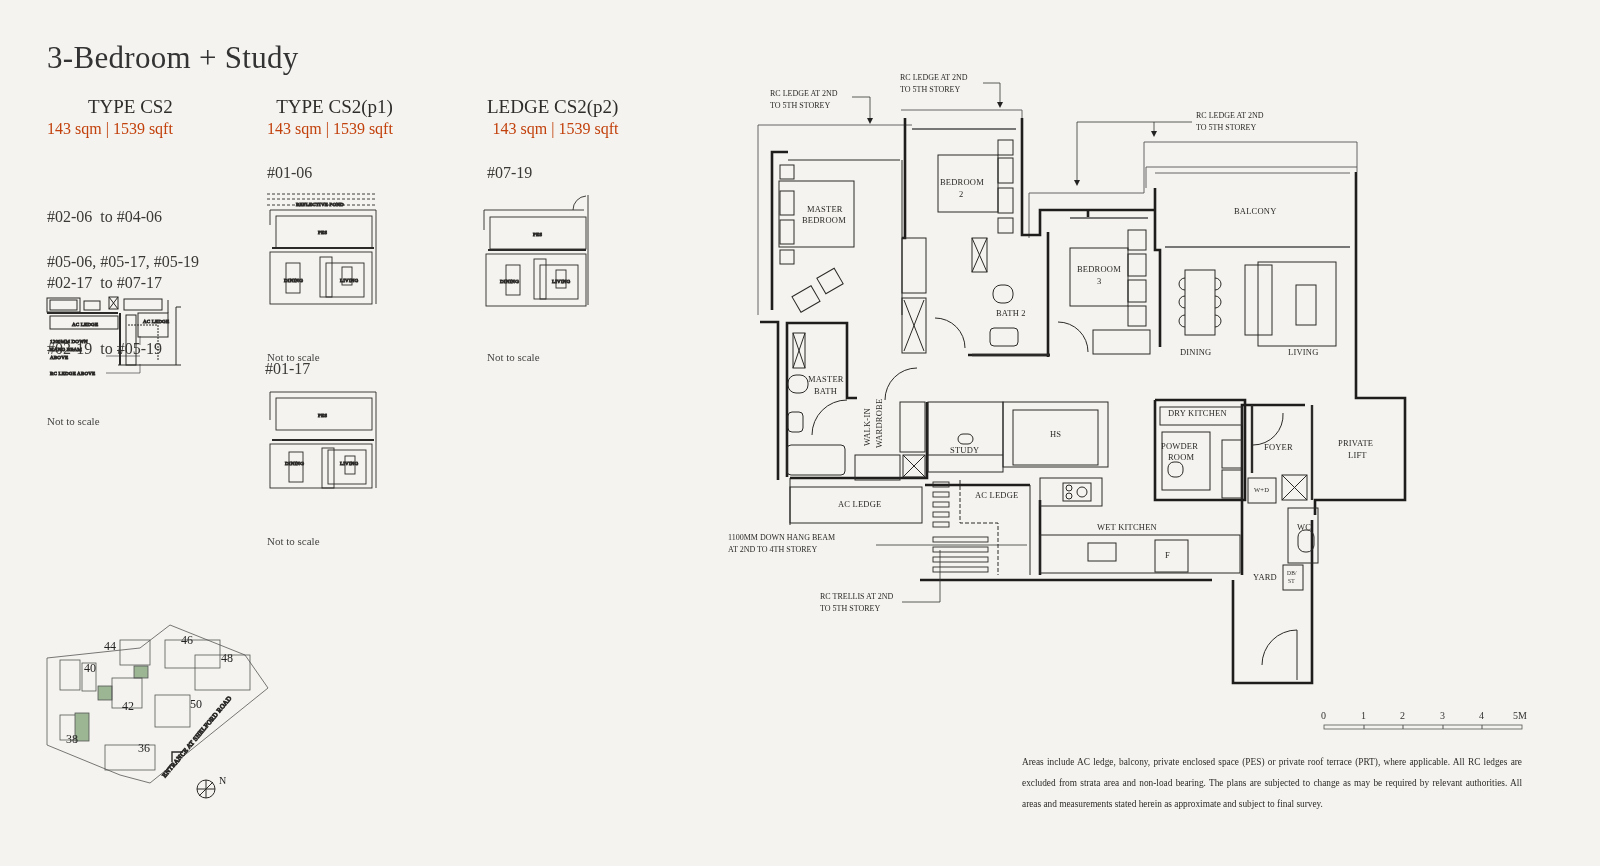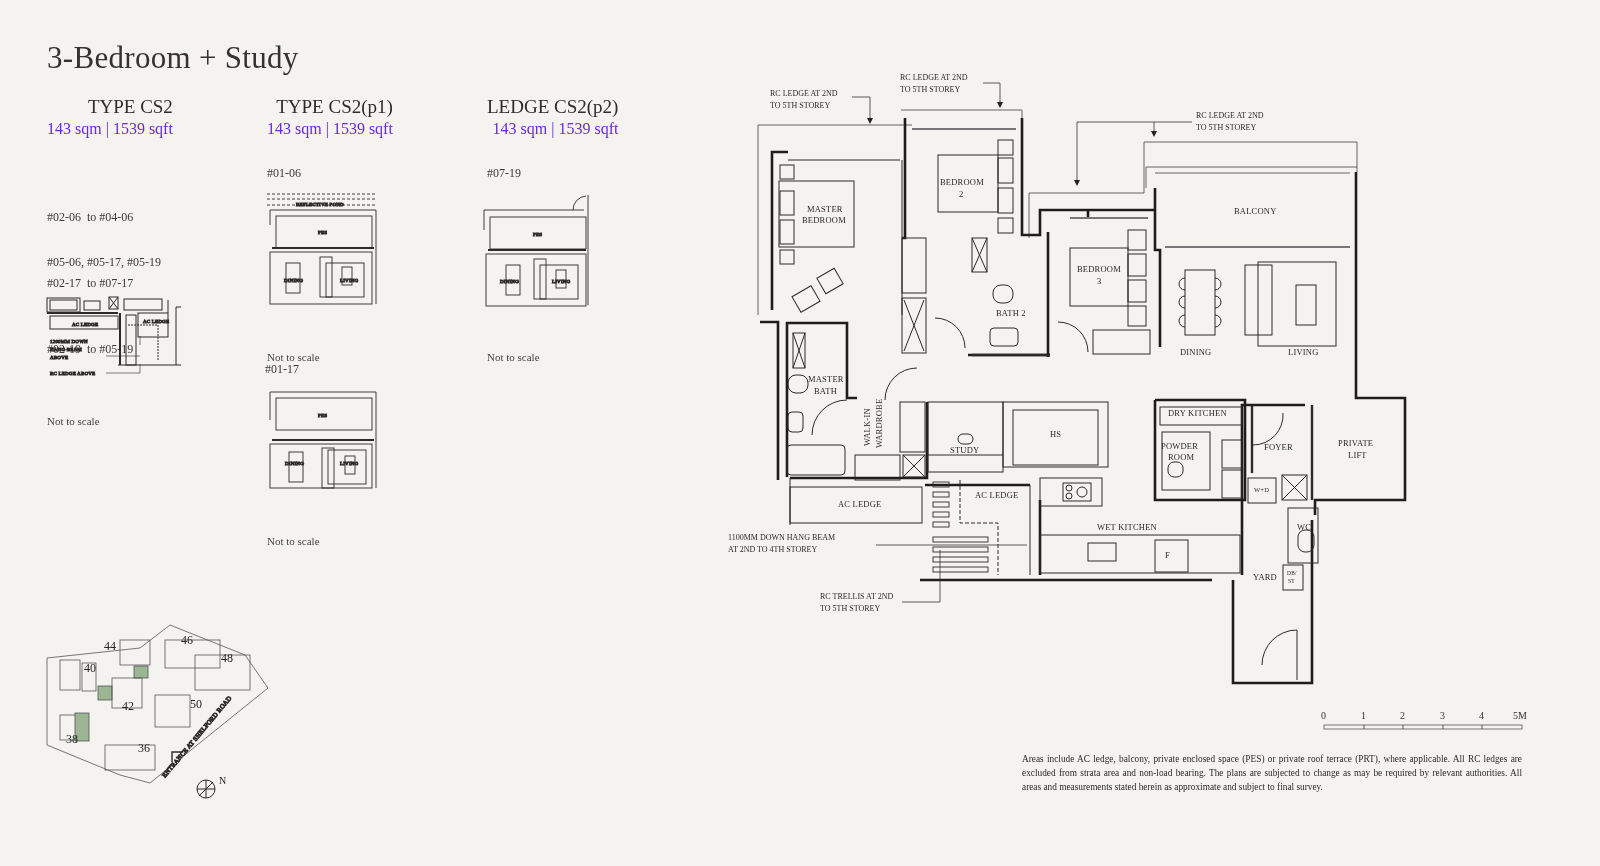--- a/index.html
+++ b/index.html
@@ -4,26 +4,26 @@
 <style>
   html, body { margin:0; padding:0; }
   body {
     width:1600px; height:866px; background:#f4f3ef; color:#2b2a28;
     font-family:"DejaVu Serif","Liberation Serif",serif; position:relative; overflow:hidden;
   }
   .abs { position:absolute; }
   .title { left:47px; top:40px; font-size:31px; letter-spacing:0.3px; color:#333; font-family:"Liberation Serif",serif; }
   .type-col { top:96px; font-family:Liberation Serif, serif;text-align:right; }
   .type-name { font-size:19px; color:#2e2d2b; line-height:22px; }
-  .type-area { font-size:16px; color:#6d28d9; line-height:22px; }
-  .units { font-size:12px; color:#3a3936; line-height:22px; font-family:"Liberation Serif",serif; }
+  .type-area { font-size:16px; color:#c2410c; line-height:22px; }
+  .units { font-size:16px; color:#3a3936; line-height:22px; font-family:"Liberation Serif",serif; }
   .nts { font-size:11px; color:#444; font-family:"Liberation Serif",serif;margin-top:32px; }
   .plan-label { font-family:"Liberation Serif",serif; font-size:8.5px; fill:#2b2a28; letter-spacing:0.2px; }
   .note { font-family:"Liberation Serif",serif; font-size:8px; fill:#2b2a28; }
-  .disclaimer { left:1022px; top:752px; width:500px; font-size:9.3px; line-height:14px; text-align:justify; color:#2b2a28; font-family:"Liberation Serif",serif; }
+  .disclaimer { left:1022px; top:752px; width:500px; font-size:9.3px; line-height:21px; text-align:justify; color:#2b2a28; font-family:"Liberation Serif",serif; }
   .scale-num { font-family:"Liberation Serif",serif; font-size:10px; fill:#333; }
   svg { position:absolute; left:0; top:0; }
 </style>
 </head>
 <body>
 
 <div class="abs title">3-Bedroom + Study</div>
 
 <div class="abs type-col" style="left:47px;">
   <div class="type-name">TYPE CS2</div>

